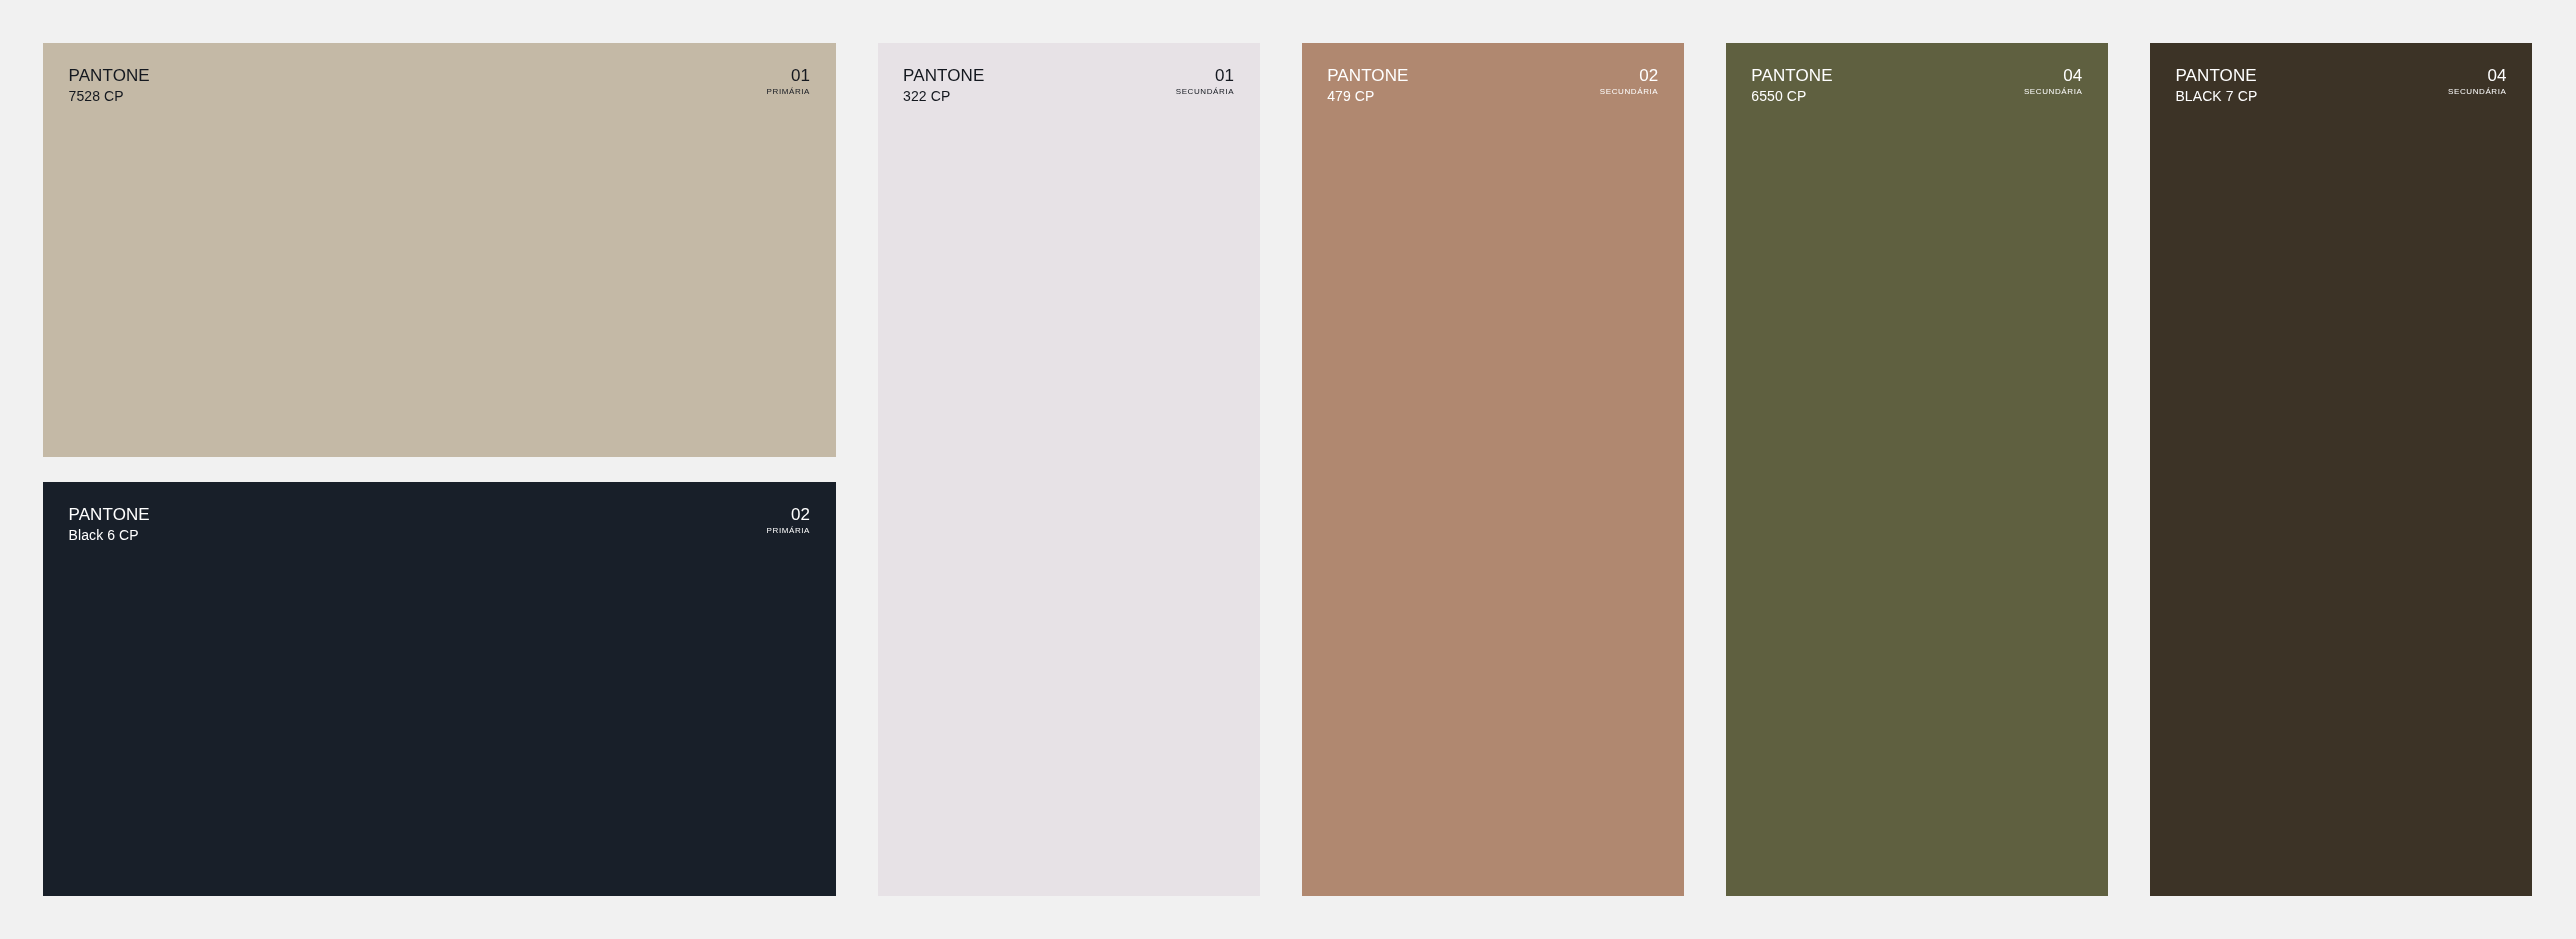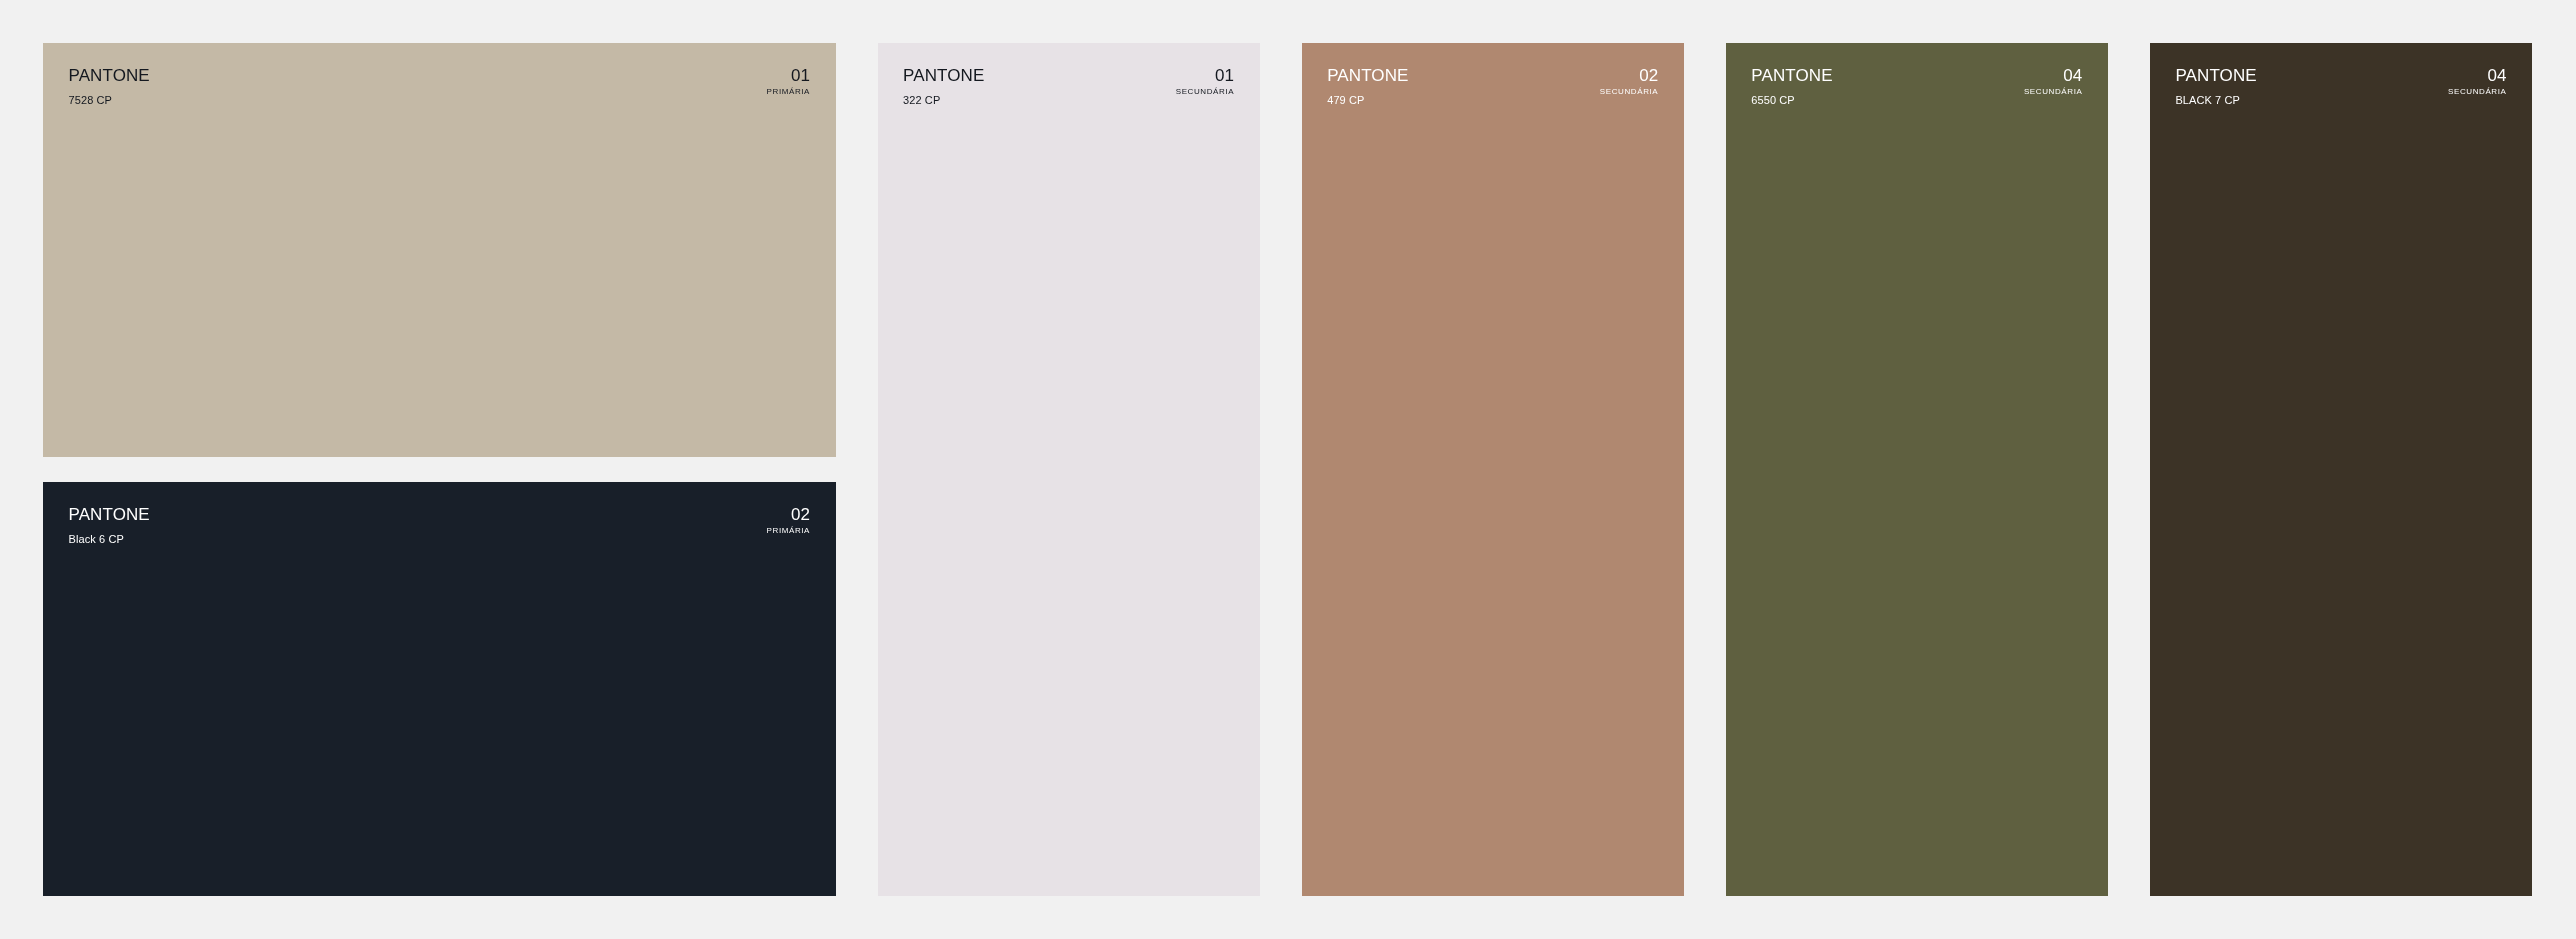--- a/index.html
+++ b/index.html
@@ -63,25 +63,25 @@
   .swatch-meta-block { text-align: right; }
 
   .brand-name {
     font-size: 17px;
     font-weight: 400;
     line-height: 1.12;
     letter-spacing: 0.1px;
     white-space: nowrap;
   }
   .color-code {
-    font-size: 11px;
+    font-size: 14px;
     font-weight: 400;
     line-height: 1.3;
     letter-spacing: 0.1px;
-    margin-top: 8px;
+    margin-top: 2px;
     white-space: nowrap;
   }
   .swatch-index {
     font-size: 17px;
     font-weight: 400;
     line-height: 1.12;
     letter-spacing: 0.1px;
     white-space: nowrap;
   }
   .swatch-role {

